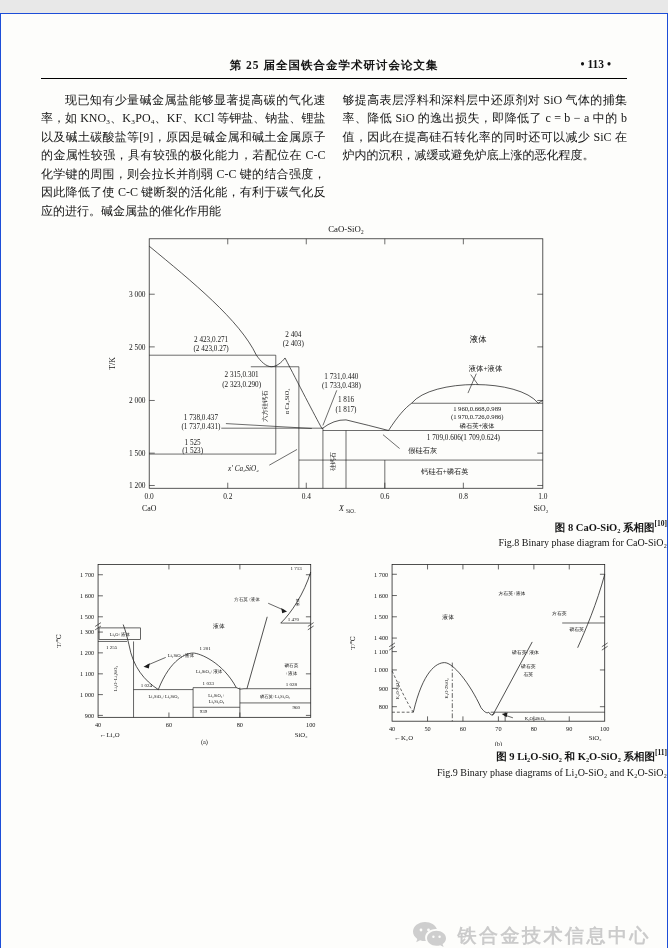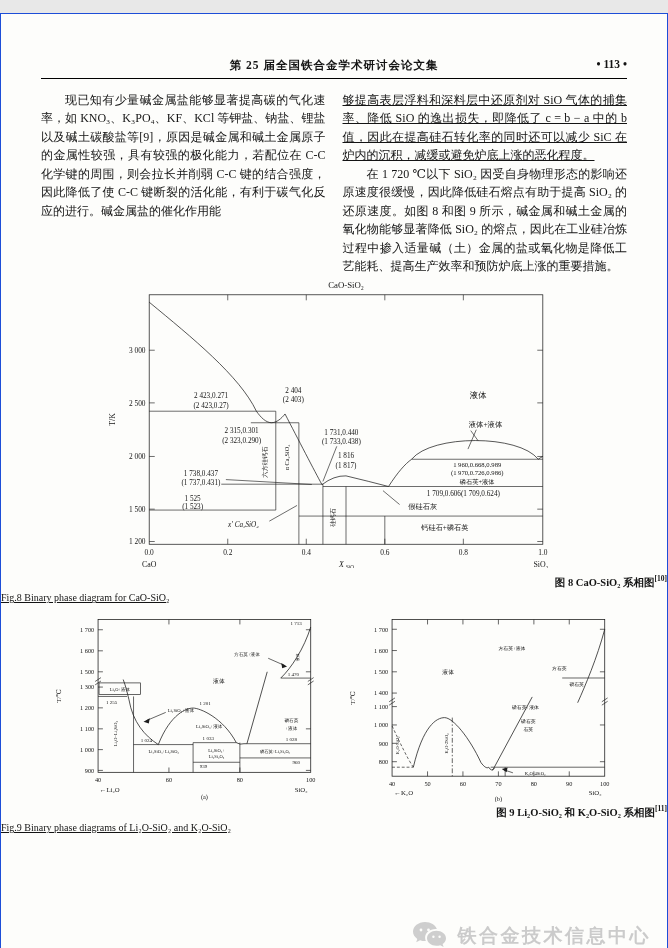--- a/index.html
+++ b/index.html
@@ -1,30 +1,30 @@
 <!DOCTYPE html>
 <html><head>
 <meta charset="utf-8">
 <style>
   html,body{margin:0;padding:0;background:#e8e8e8;}
   .page{width:668px;height:948px;background:#fdfdfb;border:1px solid #1d4ed8;box-sizing:border-box;
         position:relative;overflow:hidden;margin:13px auto;
         font-family:"Liberation Serif","DejaVu Serif",serif;color:#141414;}
   .header{position:relative;margin:44px 40px 0 40px;font-size:11.5px;height:16px;}
   .header-title{text-align:center;font-weight:bold;letter-spacing:1px;}
-  .page-num{position:absolute;right:0;top:0;font-weight:bold;}
+  .page-num{position:absolute;right:16px;top:0;font-weight:bold;}
   .rule{border-top:1.7px solid #000;margin:4px 40px 12px 40px;}
   .cols{display:flex;gap:17px;margin:0 40px;font-size:12px;line-height:1.54;text-align:justify;}
   .col{flex:1;min-width:0;}
   .para{margin:0;text-indent:2em;}
-  .para.noindent{text-indent:0;text-decoration:underline;}
+  .para.noindent{text-indent:0;}
   .figwrap{text-align:center;margin-top:4px;}
   .figcap{text-align:right;font-size:10.5px;font-weight:bold;margin-top:2px;}
   .figcap sup{font-size:7.5px;}
-  .figcap-en{text-align:left;font-size:10px;margin-top:3px;text-decoration:underline;}
+  .figcap-en{text-align:right;font-size:10px;margin-top:3px;}
   .fig9row{display:flex;justify-content:center;gap:4px;margin-top:5px;}
   .bottomrow{display:flex;margin:8px 40px 0 40px;font-size:12px;gap:17px;}
   .bottomrow>div{flex:1;min-width:0;}
   .section-head{font-weight:bold;}
   .section-head .num{margin-right:10px;}
   .watermark{position:absolute;right:16px;bottom:8px;display:flex;align-items:center;gap:7px;
              color:#cbcbcb;font-size:19px;letter-spacing:2.5px;font-weight:bold;}
   svg text{font-family:"Liberation Serif","DejaVu Serif",serif;fill:#141414;}
   svg .ln{stroke:#1d1d1d;stroke-width:0.8;fill:none;}
   svg .thin{stroke:#1d1d1d;stroke-width:0.7;fill:none;}
@@ -39,21 +39,20 @@
     <div class="page-num">• 113 •</div>
   </div>
   <div class="rule"></div>
 
   <div class="cols">
     <div class="col">
       <p class="para">现已知有少量碱金属盐能够显著提高碳的气化速率，如 KNO₃、K₃PO₄、KF、KCl 等钾盐、钠盐、锂盐以及碱土碳酸盐等[9]，原因是碱金属和碱土金属原子的金属性较强，具有较强的极化能力，若配位在 C-C 化学键的周围，则会拉长并削弱 C-C 键的结合强度，因此降低了使 C-C 键断裂的活化能，有利于碳气化反应的进行。碱金属盐的催化作用能</p>
     </div>
     <div class="col">
       <p class="para noindent">够提高表层浮料和深料层中还原剂对 SiO 气体的捕集率、降低 SiO 的逸出损失，即降低了 c = b − a 中的 b 值，因此在提高硅石转化率的同时还可以减少 SiC 在炉内的沉积，减缓或避免炉底上涨的恶化程度。</p>
-      <p class="para">在 1 720 ℃以下 SiO₂ 因受自身物理形态的影响还原速度很缓慢，因此降低硅石熔点有助于提高 SiO₂ 的还原速度。如图 8 和图 9 所示，碱金属和碱土金属的氧化物能够显著降低 SiO₂ 的熔点，因此在工业硅冶炼过程中掺入适量碱（土）金属的盐或氧化物是降低工艺能耗、提高生产效率和预防炉底上涨的重要措施。</p>
     </div>
   </div>
 
   <div class="figwrap">
     <svg width="462" viewBox="0 0 500 312" xmlns="http://www.w3.org/2000/svg">
       <rect class="ln" x="50" y="16" width="426" height="270"></rect>
       <path class="thin" d="M50,76H56 M50,133H56 M50,191H56 M50,248H56 M50,283H56 M470,76H476 M470,133H476 M470,191H476 M470,248H476 M470,283H476 M135,280V286 M220,280V286 M305,280V286 M390,280V286 M135,16V22 M220,16V22 M305,16V22 M390,16V22"></path>
       <path class="ln" d="M50,24 C96,62 148,104 166,142 M166,142 C171,149 176,154 182,154.5 C188,154.5 193,150 197,145 M197,145 C211,172 229,207 237,221.5 M237,221.5 Q250,211.5 263,212 M263,212 Q288,218 309,223.5 M309,223.5 C319,208 327,199 334,194 M334,194 C356,167 450,167 471,194 M471,194 C473,192.5 474.5,191.8 476,191"></path>
       <path class="thin" d="M50,142H187 M160,154.5H212 M128,221H238 M238,223.5H476 M334,194H476 M50,249H187 M212,255.5H476 M187,142V249 M212,154.5V286 M238,221V286 M263,223.5V286 M305,255.5V286"></path>
       <path class="thin" d="M253,180L238,218 M133,216L226,221.3 M180,261L210,244 M321,243L303,228 M404,162L395,183 M398,163L406,174"></path>

